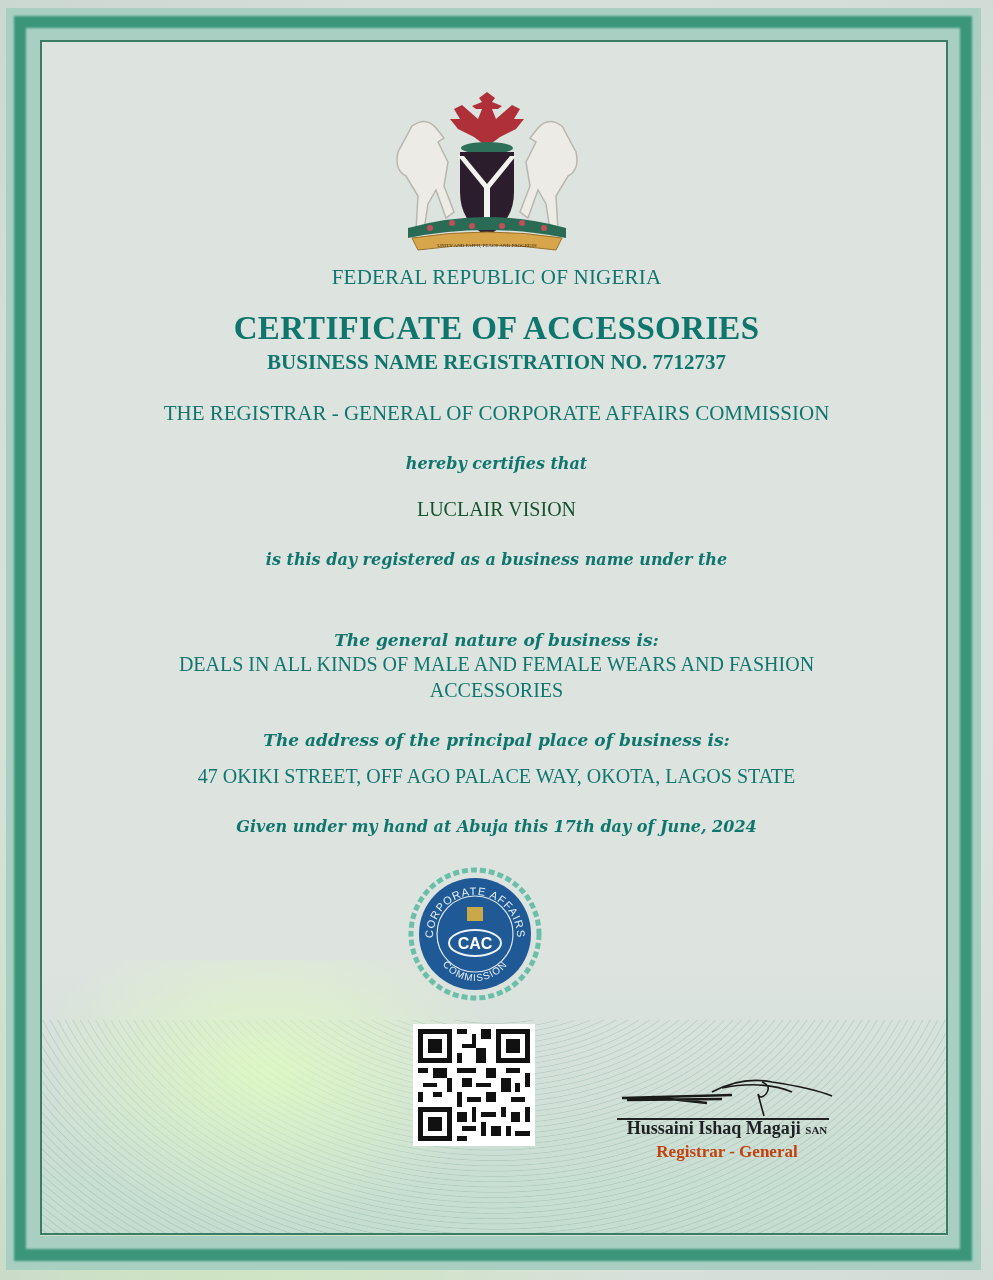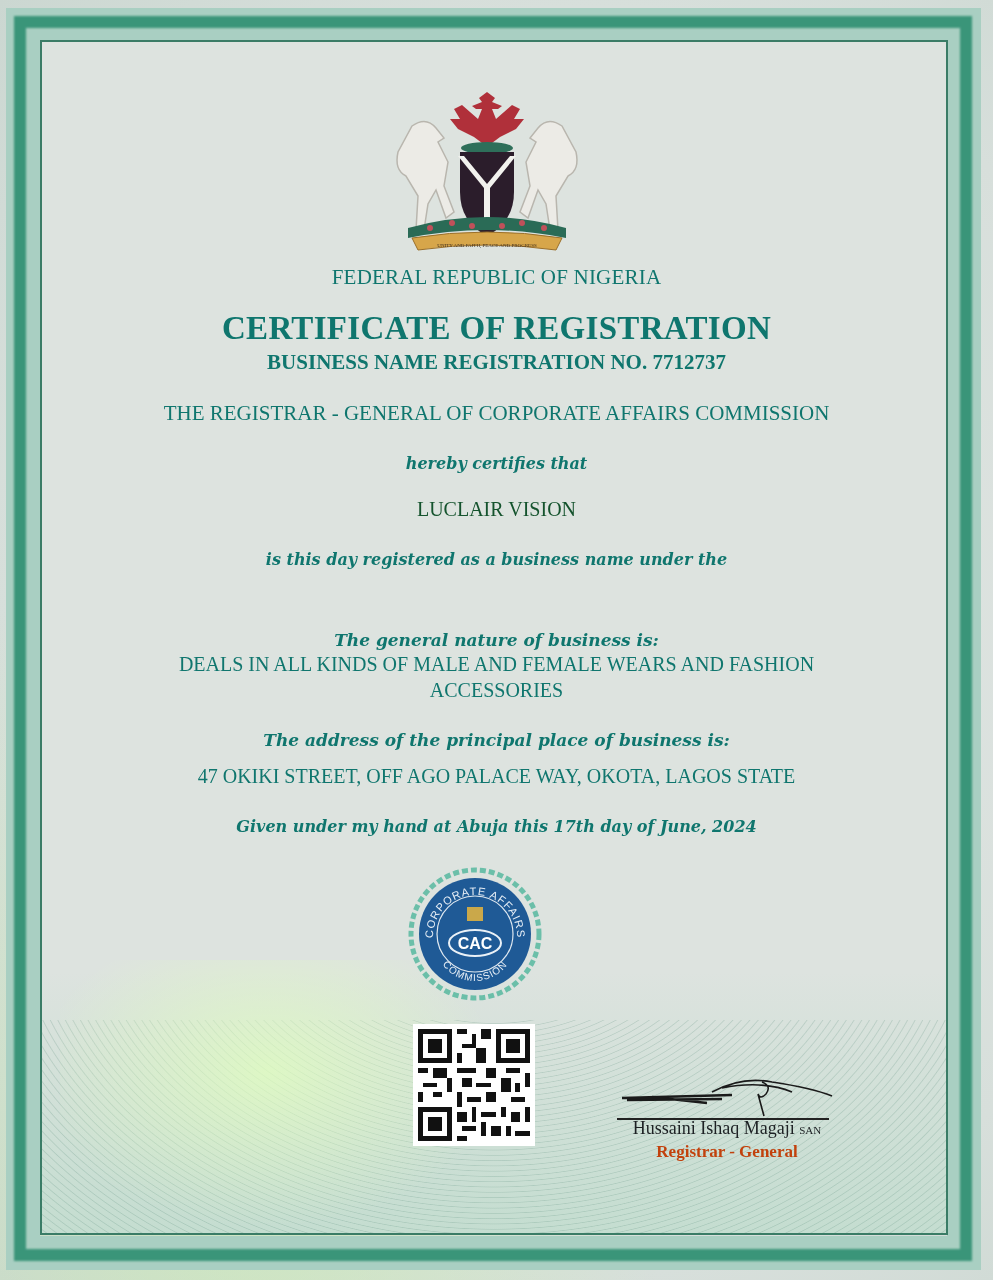--- a/index.html
+++ b/index.html
@@ -70,21 +70,21 @@
   .nature2 { top:679px; font-size:20px; }
   .addrlbl { top:730px; font-size:17px; }
   .addr { top:765px; font-size:20px; }
   .given { top:817px; font-size:16px; }
 
   .seal { position:absolute; left:405px; top:867px; width:140px; height:135px; }
   .qr { position:absolute; left:413px; top:1024px; width:122px; height:122px; background:#fff; }
 
   .sign-wrap { position:absolute; left:612px; top:1070px; width:230px; height:100px; }
   .sig-line { position:absolute; left:5px; top:48px; width:212px; height:2px; background:#222; }
-  .signer { position:absolute; left:0; top:48px; width:230px; text-align:center; font-size:18px; font-weight:normal; color:#1d2124; }
+  .signer { position:absolute; left:0; top:48px; width:230px; text-align:center; font-size:18px; font-weight:bold; color:#1d2124; }
   .signer .san { font-size:11px; }
   .signer-role { position:absolute; left:0; top:72px; width:230px; text-align:center; font-size:17px; font-weight:bold; color:#c2410c; }
 </style>
 </head>
 <body>
 
 <div class="sheet"></div>
 <div class="border-outer"></div>
 <div class="border-band"></div>
 <div class="panel"></div>
@@ -116,21 +116,21 @@
       <circle cx="130" cy="140" r="3"></circle>
         <circle cx="150" cy="137" r="3"></circle>
         <circle cx="172" cy="142" r="3"></circle>
     </g>
 
     <path d="M40 152 q75 -12 150 0 l-6 12 q-69 -10 -138 0z" fill="#d7a64a" stroke="#9a6f2a" stroke-width="1"></path>
     <text x="115" y="161" text-anchor="middle" font-size="5" fill="#3a2a1a" font-family="Liberation Serif, serif">UNITY AND FAITH, PEACE AND PROGRESS</text>
   </svg>
 
   <div class="c federal">FEDERAL REPUBLIC OF NIGERIA</div>
-  <div class="c title">CERTIFICATE OF REGISTRATION</div>
+  <div class="c title">CERTIFICATE OF ACCESSORIES</div>
   <div class="c regno">BUSINESS NAME REGISTRATION NO. 7712737</div>
   <div class="c registrar">THE REGISTRAR - GENERAL OF CORPORATE AFFAIRS COMMISSION</div>
   <div class="c script certifies">hereby certifies that</div>
   <div class="c bizname">LUCLAIR VISION</div>
   <div class="c script isthis">is this day registered as a business name under the</div>
   <div class="c script naturelbl">The general nature of business is:</div>
   <div class="c nature1">DEALS IN ALL KINDS OF MALE AND FEMALE WEARS AND FASHION</div>
   <div class="c nature2">ACCESSORIES</div>
   <div class="c script addrlbl">The address of the principal place of business is:</div>
   <div class="c addr">47 OKIKI STREET, OFF AGO PALACE WAY, OKOTA, LAGOS STATE</div>

